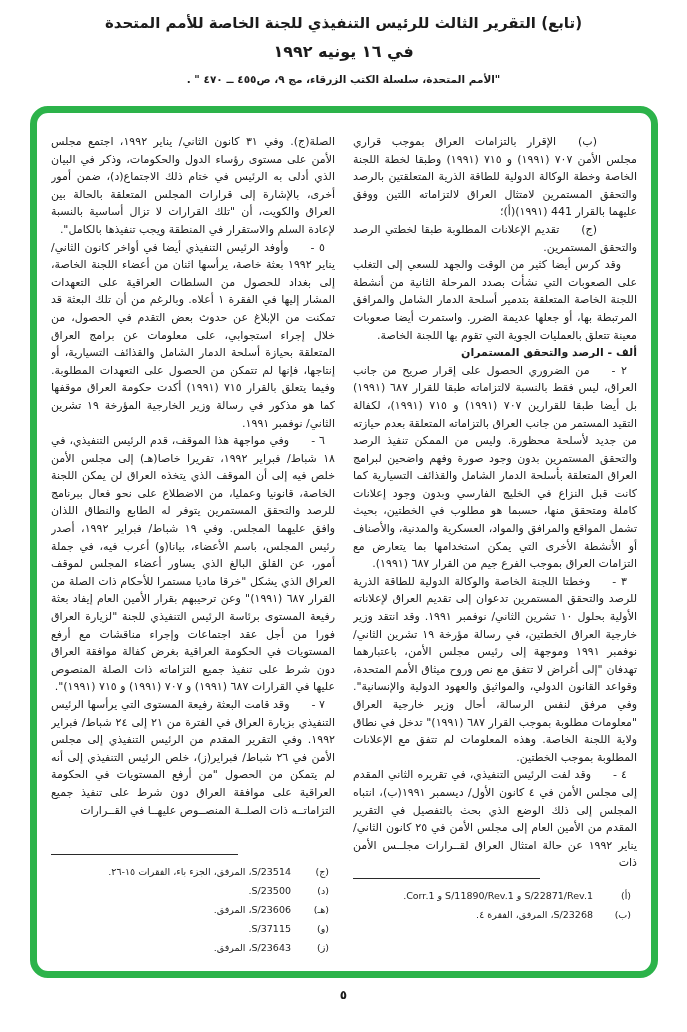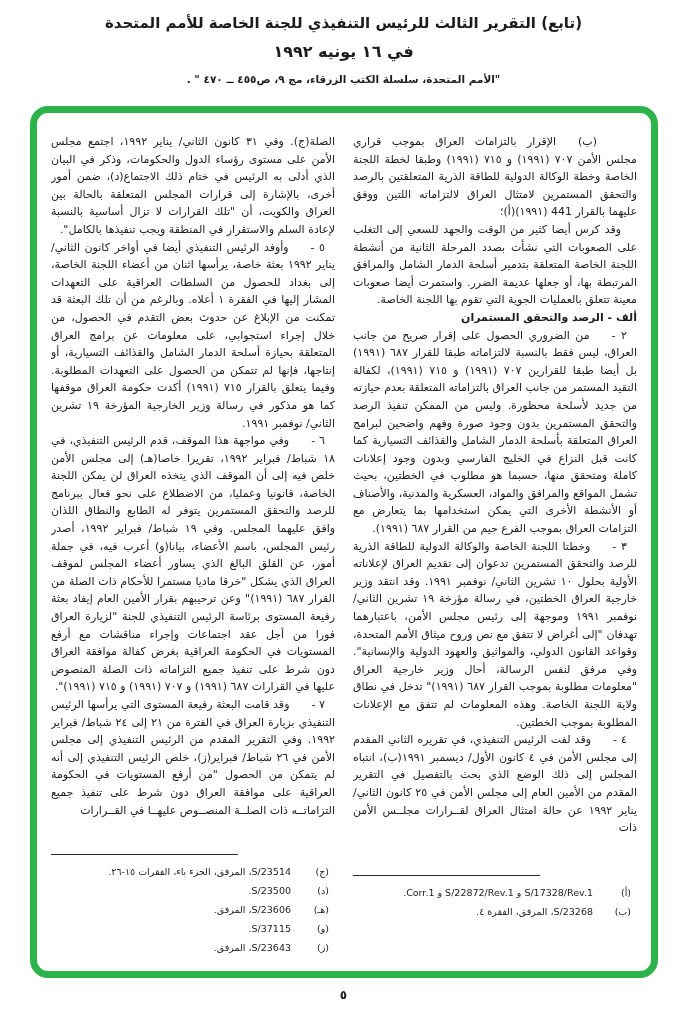--- a/index.html
+++ b/index.html
@@ -135,31 +135,32 @@
     <p class="date-line">في ١٦ يونيه ١٩٩٢</p>
     <p class="source-line">"الأمم المتحدة، سلسلة الكتب الزرقاء، مج ٩، ص٤٥٥ ــ ٤٧٠ " .</p>
   </div>
 
   <div class="green-frame">
     <div class="columns">
 
       <div class="column">
         <div class="body-text">
           <p class="para-item">(ب)  الإقرار بالتزامات العراق بموجب قراري مجلس الأمن ٧٠٧ (١٩٩١) و ٧١٥ (١٩٩١) وطبقا لخطة اللجنة الخاصة وخطة الوكالة الدولية للطاقة الذرية المتعلقتين بالرصد والتحقق المستمرين لامتثال العراق لالتزاماته اللتين ووفق عليهما بالقرار 441 (١٩٩١)(أ)؛</p>
+          <p class="para-item">(ج)  تقديم الإعلانات المطلوبة طبقا لخطتي الرصد والتحقق المستمرين.</p>
           <p class="para-plain">وقد كرس أيضا كثير من الوقت والجهد للسعي إلى التغلب على الصعوبات التي نشأت بصدد المرحلة الثانية من أنشطة اللجنة الخاصة المتعلقة بتدمير أسلحة الدمار الشامل والمرافق المرتبطة بها، أو جعلها عديمة الضرر. واستمرت أيضا صعوبات معينة تتعلق بالعمليات الجوية التي تقوم بها اللجنة الخاصة.</p>
           <p class="section-heading">ألف -  الرصد والتحقق المستمران</p>
           <p class="para-num">٢ -  من الضروري الحصول على إقرار صريح من جانب العراق، ليس فقط بالنسبة لالتزاماته طبقا للقرار ٦٨٧ (١٩٩١) بل أيضا طبقا للقرارين ٧٠٧ (١٩٩١) و ٧١٥ (١٩٩١)، لكفالة التقيد المستمر من جانب العراق بالتزاماته المتعلقة بعدم حيازته من جديد لأسلحة محظورة. وليس من الممكن تنفيذ الرصد والتحقق المستمرين بدون وجود صورة وفهم واضحين لبرامج العراق المتعلقة بأسلحة الدمار الشامل والقذائف التسيارية كما كانت قبل النزاع في الخليج الفارسي وبدون وجود إعلانات كاملة ومتحقق منها، حسبما هو مطلوب في الخطتين، بحيث تشمل المواقع والمرافق والمواد، العسكرية والمدنية، والأصناف أو الأنشطة الأخرى التي يمكن استخدامها بما يتعارض مع التزامات العراق بموجب الفرع جيم من القرار ٦٨٧ (١٩٩١).</p>
           <p class="para-num">٣ -  وخطتا اللجنة الخاصة والوكالة الدولية للطاقة الذرية للرصد والتحقق المستمرين تدعوان إلى تقديم العراق لإعلاناته الأولية بحلول ١٠ تشرين الثاني/ نوفمبر ١٩٩١. وقد انتقد وزير خارجية العراق الخطتين، في رسالة مؤرخة ١٩ تشرين الثاني/ نوفمبر ١٩٩١ وموجهة إلى رئيس مجلس الأمن، باعتبارهما تهدفان "إلى أغراض لا تتفق مع نص وروح ميثاق الأمم المتحدة، وقواعد القانون الدولي، والمواثيق والعهود الدولية والإنسانية". وفي مرفق لنفس الرسالة، أحال وزير خارجية العراق "معلومات مطلوبة بموجب القرار ٦٨٧ (١٩٩١)" تدخل في نطاق ولاية اللجنة الخاصة. وهذه المعلومات لم تتفق مع الإعلانات المطلوبة بموجب الخطتين.</p>
           <p class="para-num">٤ -  وقد لفت الرئيس التنفيذي، في تقريره الثاني المقدم إلى مجلس الأمن في ٤ كانون الأول/ ديسمبر ١٩٩١(ب)، انتباه المجلس إلى ذلك الوضع الذي بحث بالتفصيل في التقرير المقدم من الأمين العام إلى مجلس الأمن في ٢٥ كانون الثاني/ يناير ١٩٩٢ عن حالة امتثال العراق لقــرارات مجلــس الأمن ذات</p>
         </div>
         <div class="footnotes right-fn">
           <hr class="fn-divider">
           <div class="fn-row">
             <span class="fn-marker">(أ)</span>
-            <span class="fn-text">S/17328/Rev.1 و S/22872/Rev.1 و Corr.1.</span>
+            <span class="fn-text">S/22871/Rev.1 و S/11890/Rev.1 و Corr.1.</span>
           </div>
           <div class="fn-row">
             <span class="fn-marker">(ب)</span>
             <span class="fn-text">S/23268، المرفق، الفقرة ٤.</span>
           </div>
         </div>
       </div>
 
       <div class="column">
         <div class="body-text">

